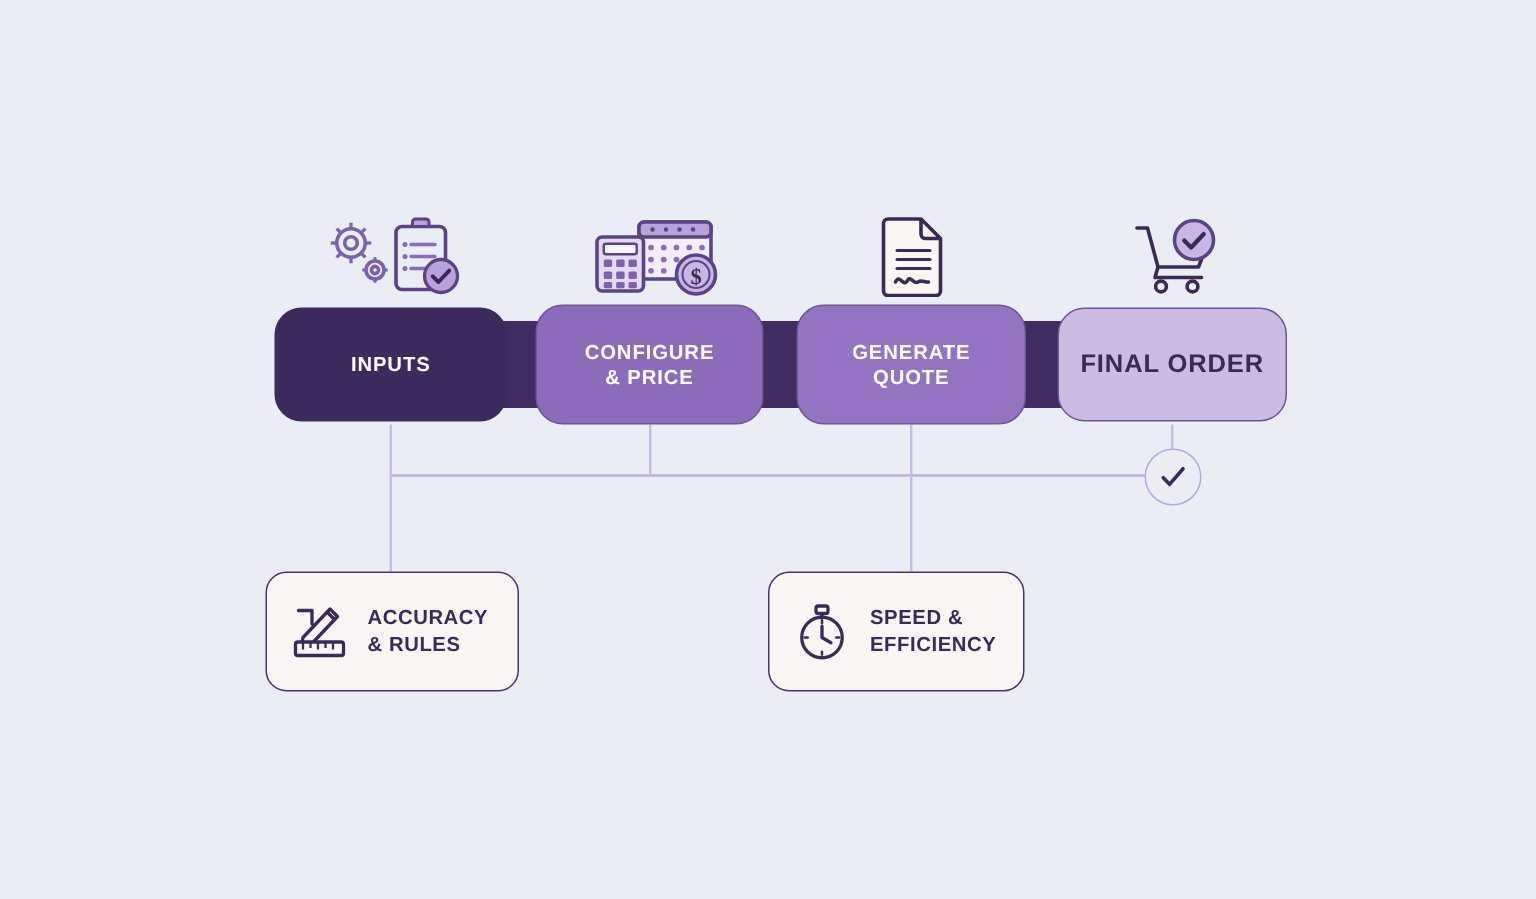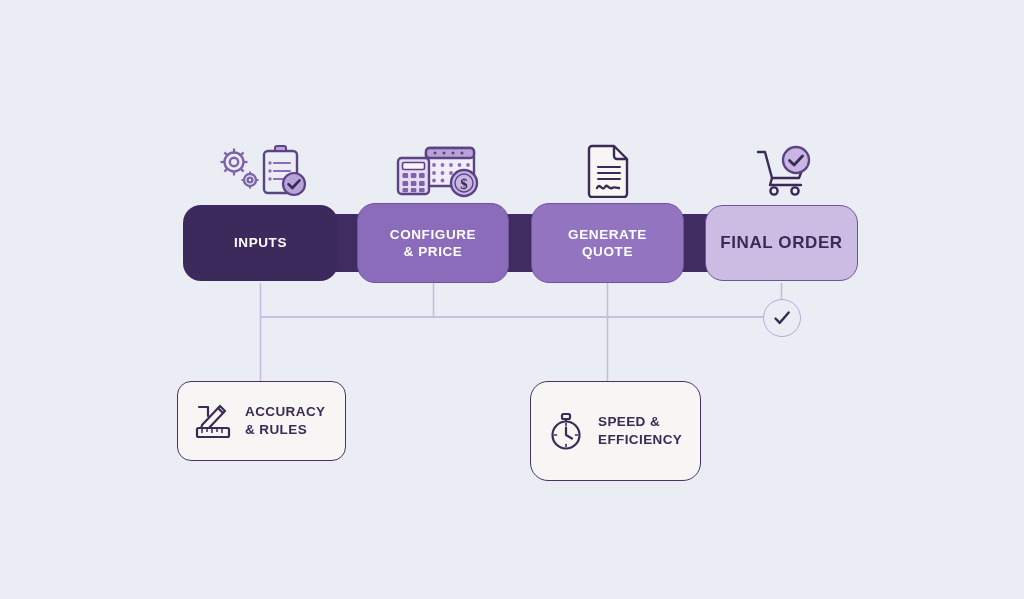--- a/index.html
+++ b/index.html
@@ -261,21 +261,21 @@
           <line x1="28" y1="27" x2="28" y2="32"></line>
         </g>
       </svg>
     </span>
     <span class="otext">
       <span style="display:block">ACCURACY</span>
       <span style="display:block">&amp; RULES</span>
     </span>
   </div>
 
-  <div class="outcome-box" style="left:530px;top:381px;width:171px;height:100px;border-radius:18px;">
+  <div class="outcome-box" style="left:512px;top:381px;width:171px;height:80px;">
     <span class="outcome-icon">
       <svg width="38" height="42" viewBox="0 0 38 42">
         <circle cx="19" cy="25" r="13.5" fill="#f7f6f4" stroke="#3b2a55" stroke-width="2.2"></circle>
         <rect x="15" y="4" width="8" height="5" rx="1.5" fill="#f7f6f4" stroke="#3b2a55" stroke-width="2.2"></rect>
         <line x1="19" y1="9" x2="19" y2="11.5" stroke="#3b2a55" stroke-width="2.2"></line>
         <g stroke="#3b2a55" stroke-width="1.6" stroke-linecap="round">
           <line x1="19" y1="13.5" x2="19" y2="15.5"></line>
           <line x1="19" y1="34.5" x2="19" y2="36.5"></line>
           <line x1="7.5" y1="25" x2="9.5" y2="25"></line>
           <line x1="28.5" y1="25" x2="30.5" y2="25"></line>

